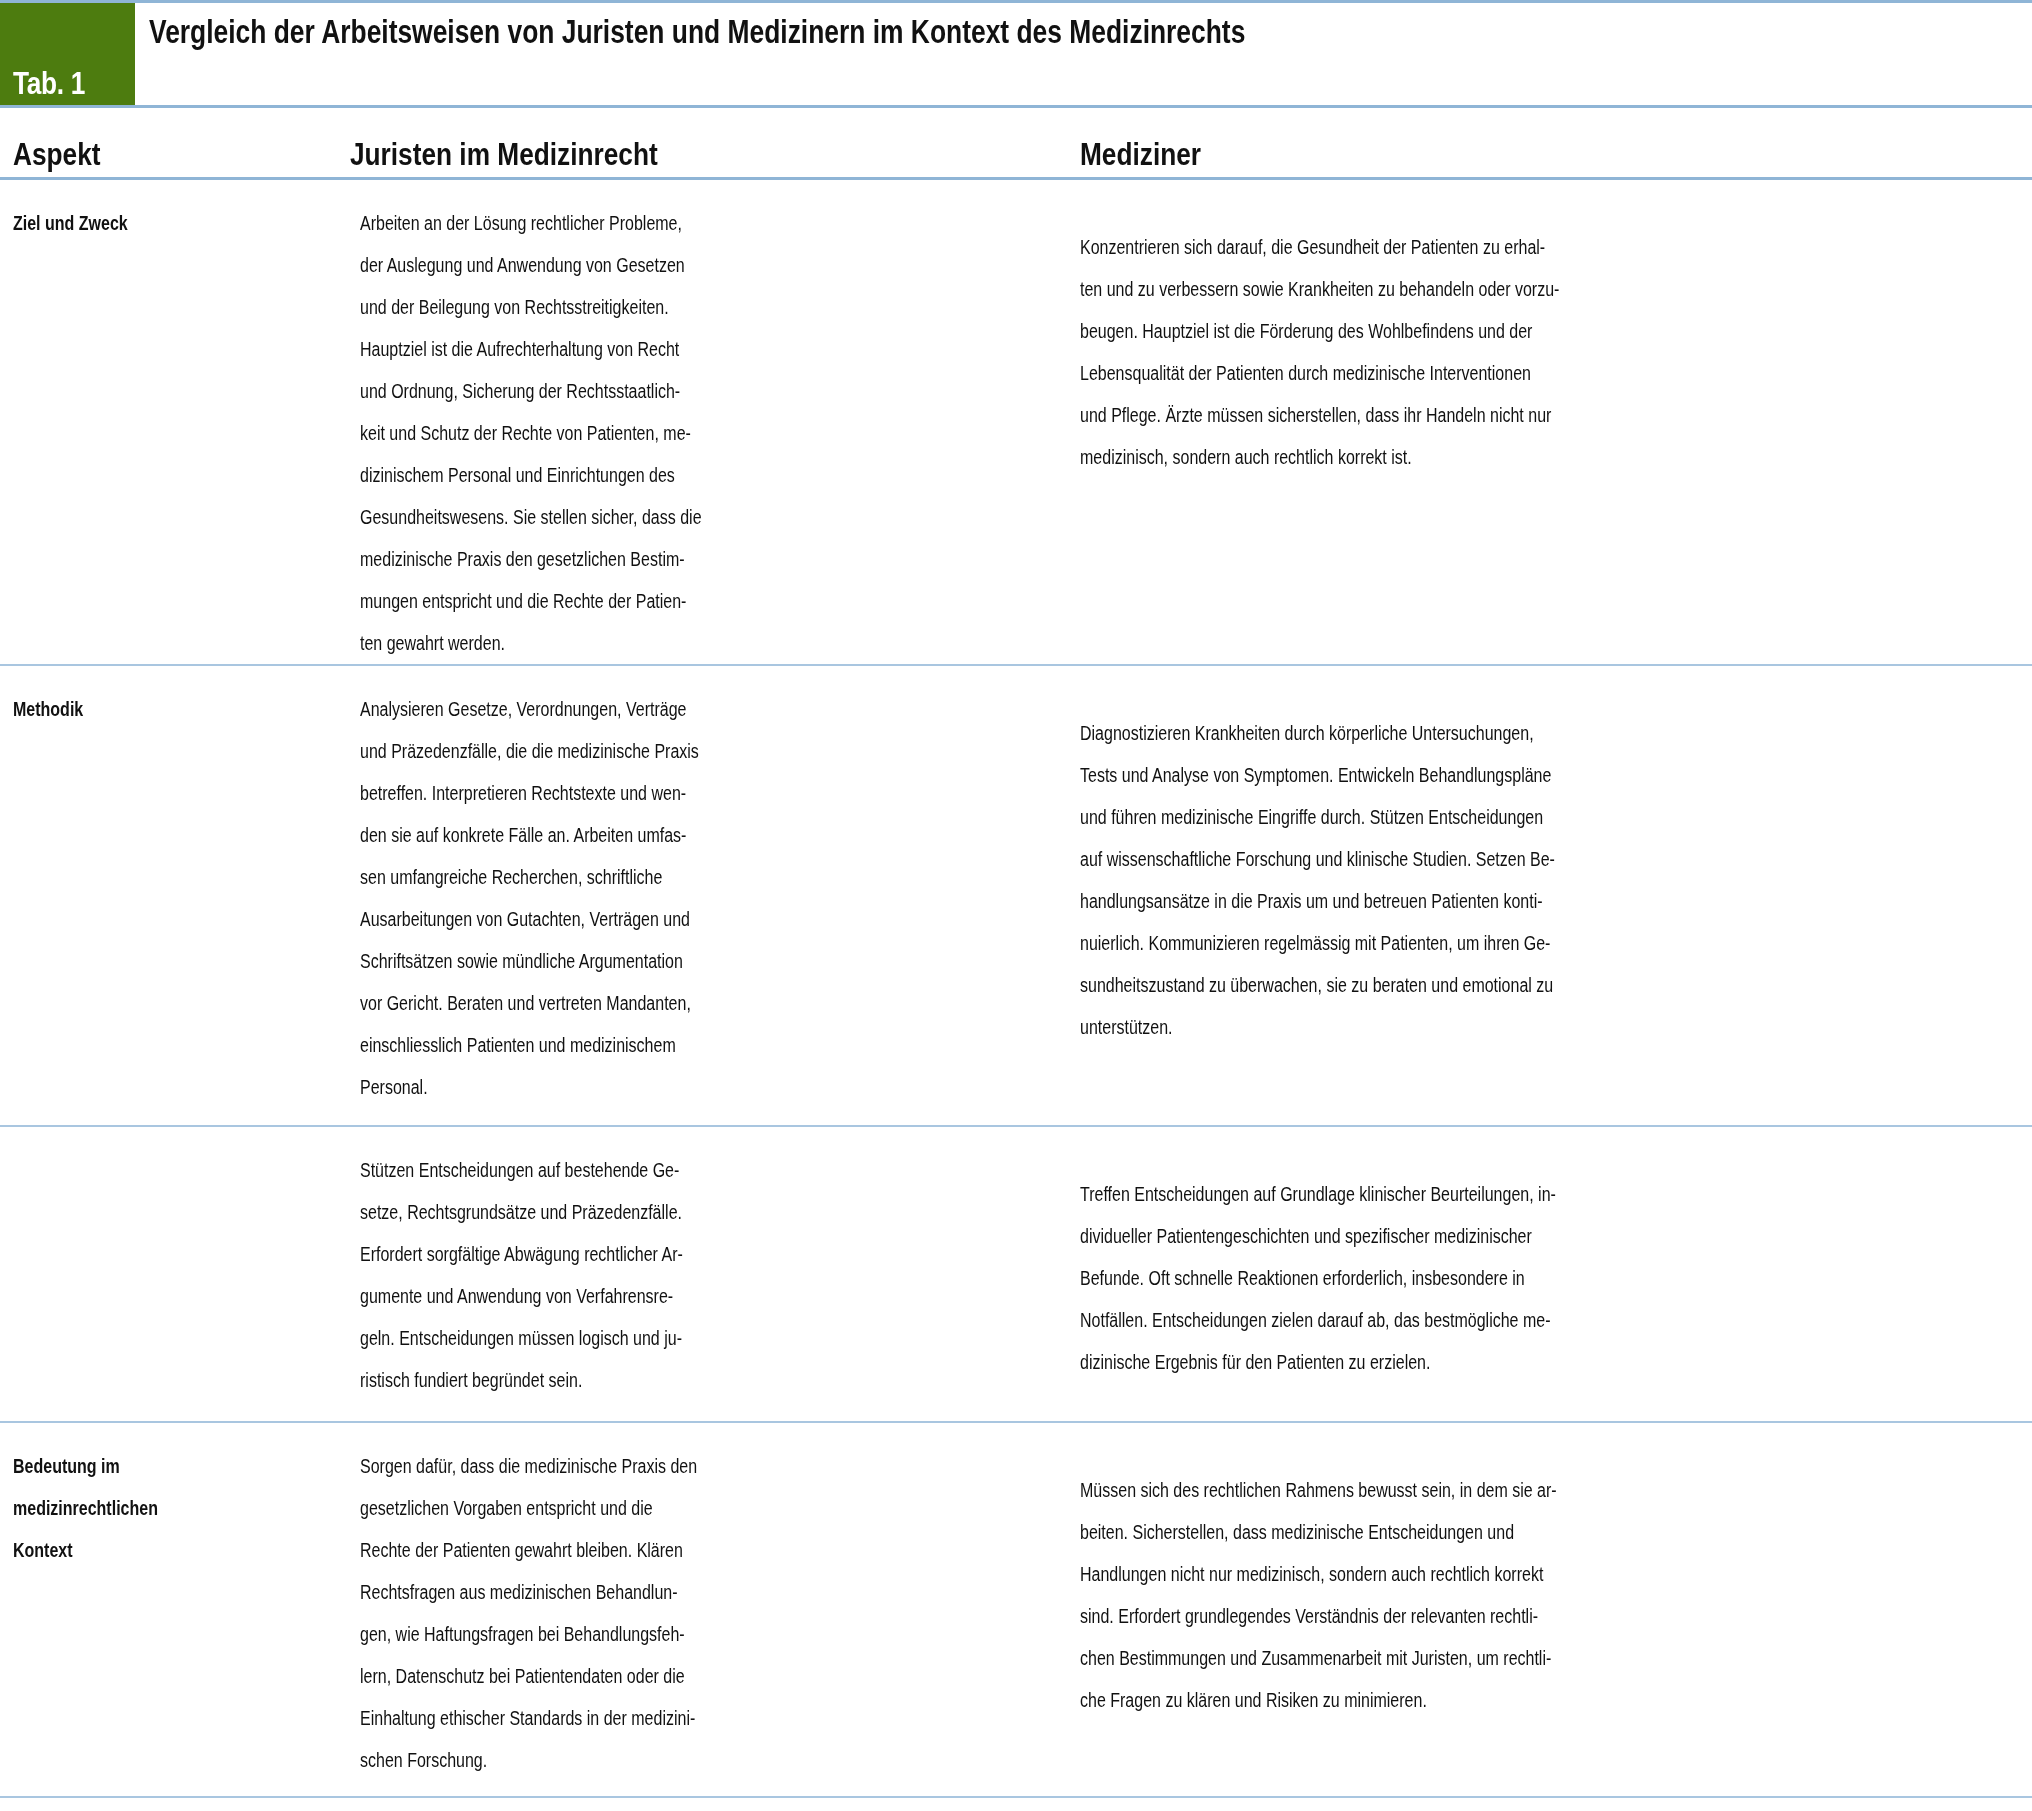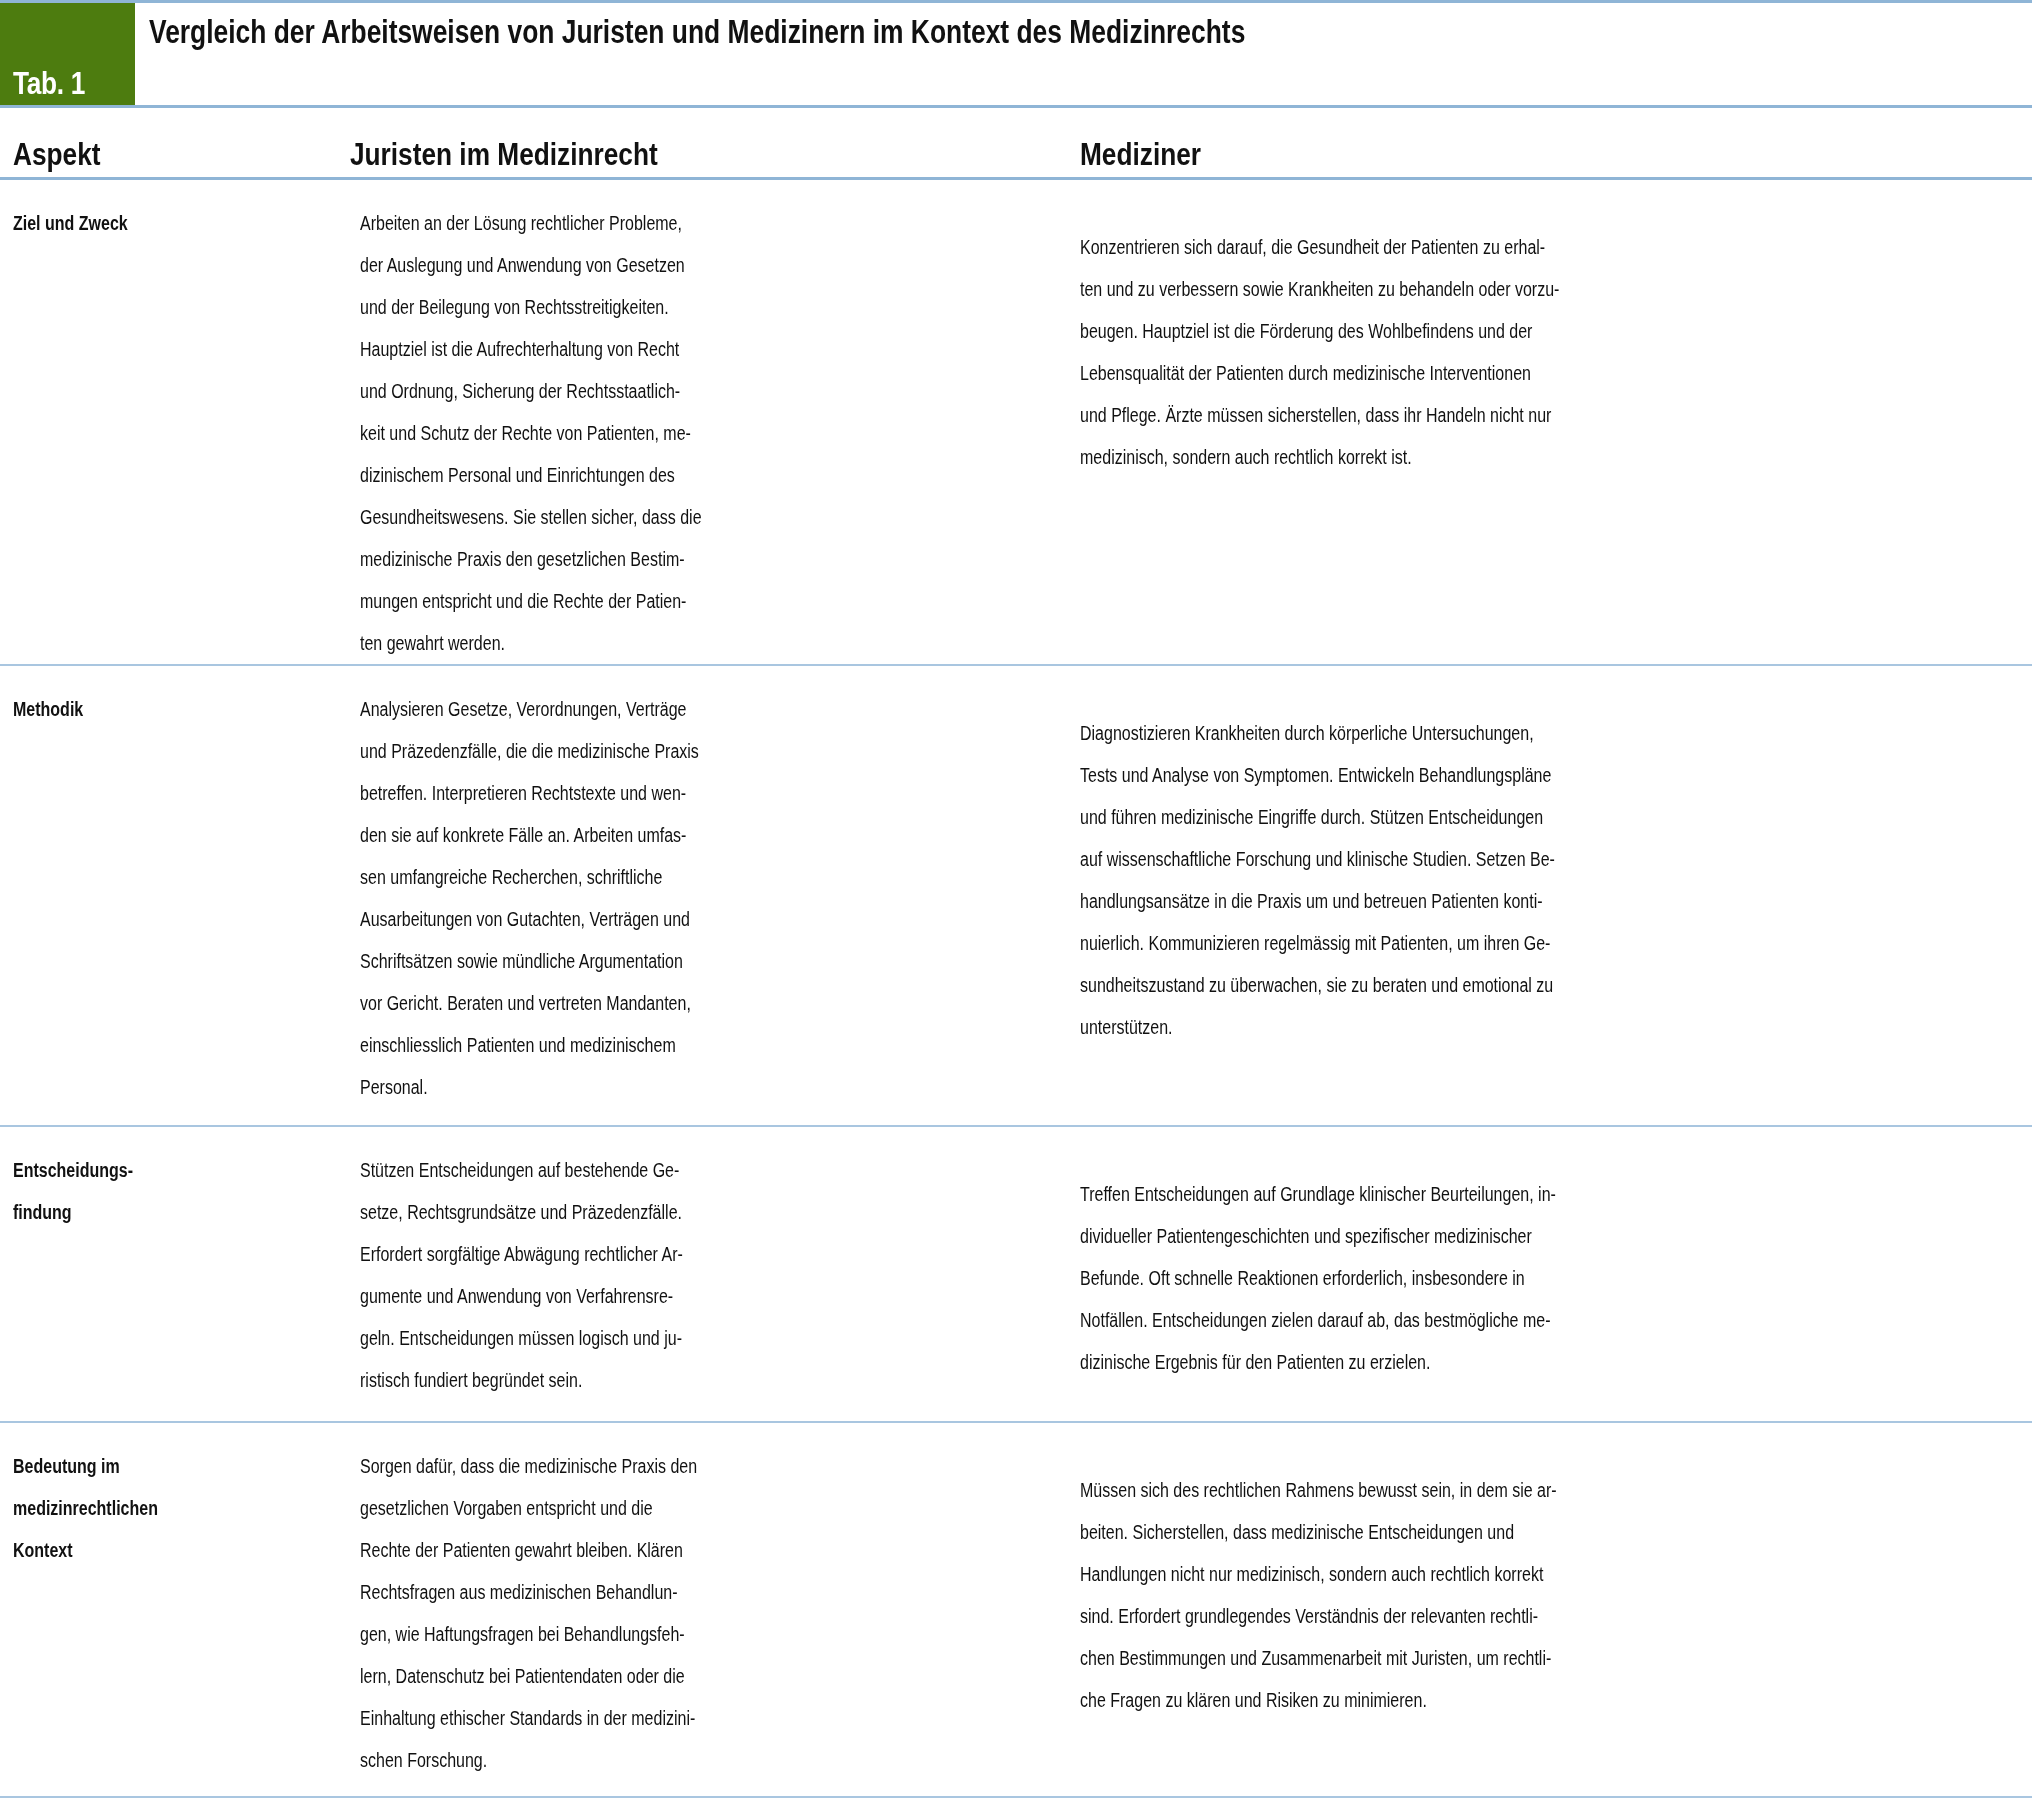--- a/index.html
+++ b/index.html
@@ -87,24 +87,20 @@
         <span class="line">Tests und Analyse von Symptomen. Entwickeln Behandlungspläne</span>
         <span class="line">und führen medizinische Eingriffe durch. Stützen Entscheidungen</span>
         <span class="line">auf wissenschaftliche Forschung und klinische Studien. Setzen Be-</span>
         <span class="line">handlungsansätze in die Praxis um und betreuen Patienten konti-</span>
         <span class="line">nuierlich. Kommunizieren regelmässig mit Patienten, um ihren Ge-</span>
         <span class="line">sundheitszustand zu überwachen, sie zu beraten und emotional zu</span>
         <span class="line">unterstützen.</span>
       </div>
   </div>
   <div class="row" style="height:294px">
-    <div class="cell c1">
-        <span class="line">Entscheidungs-</span>
-        <span class="line">findung</span>
-      </div>
     <div class="cell c2">
         <span class="line">Stützen Entscheidungen auf bestehende Ge-</span>
         <span class="line">setze, Rechtsgrundsätze und Präzedenzfälle.</span>
         <span class="line">Erfordert sorgfältige Abwägung rechtlicher Ar-</span>
         <span class="line">gumente und Anwendung von Verfahrensre-</span>
         <span class="line">geln. Entscheidungen müssen logisch und ju-</span>
         <span class="line">ristisch fundiert begründet sein.</span>
       </div>
     <div class="cell c3">
         <span class="line">Treffen Entscheidungen auf Grundlage klinischer Beurteilungen, in-</span>

